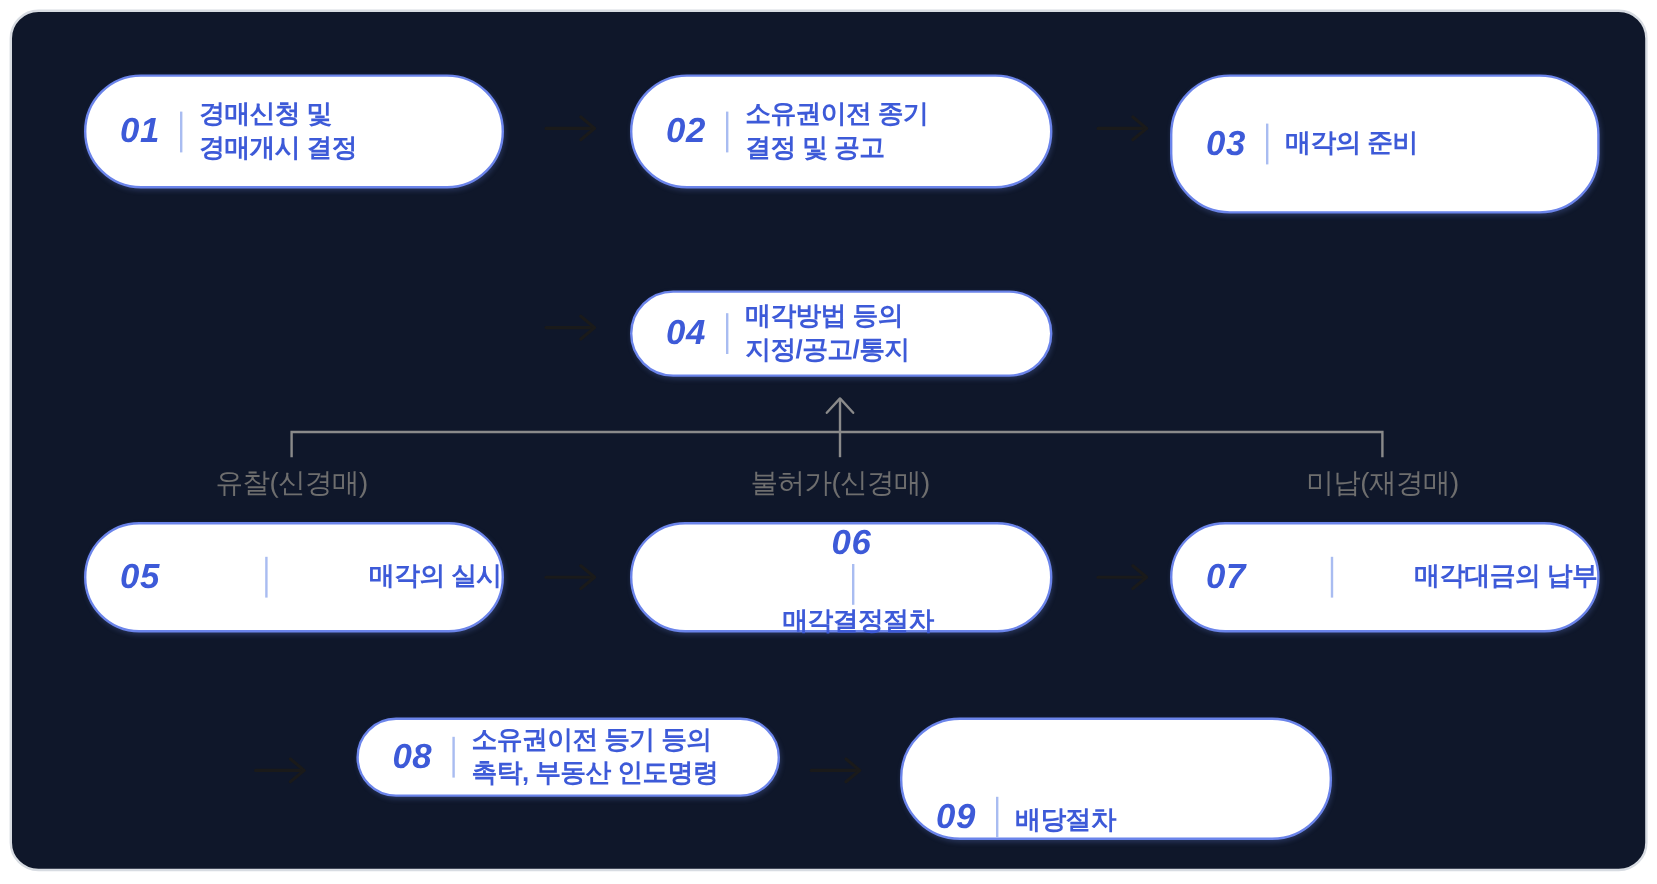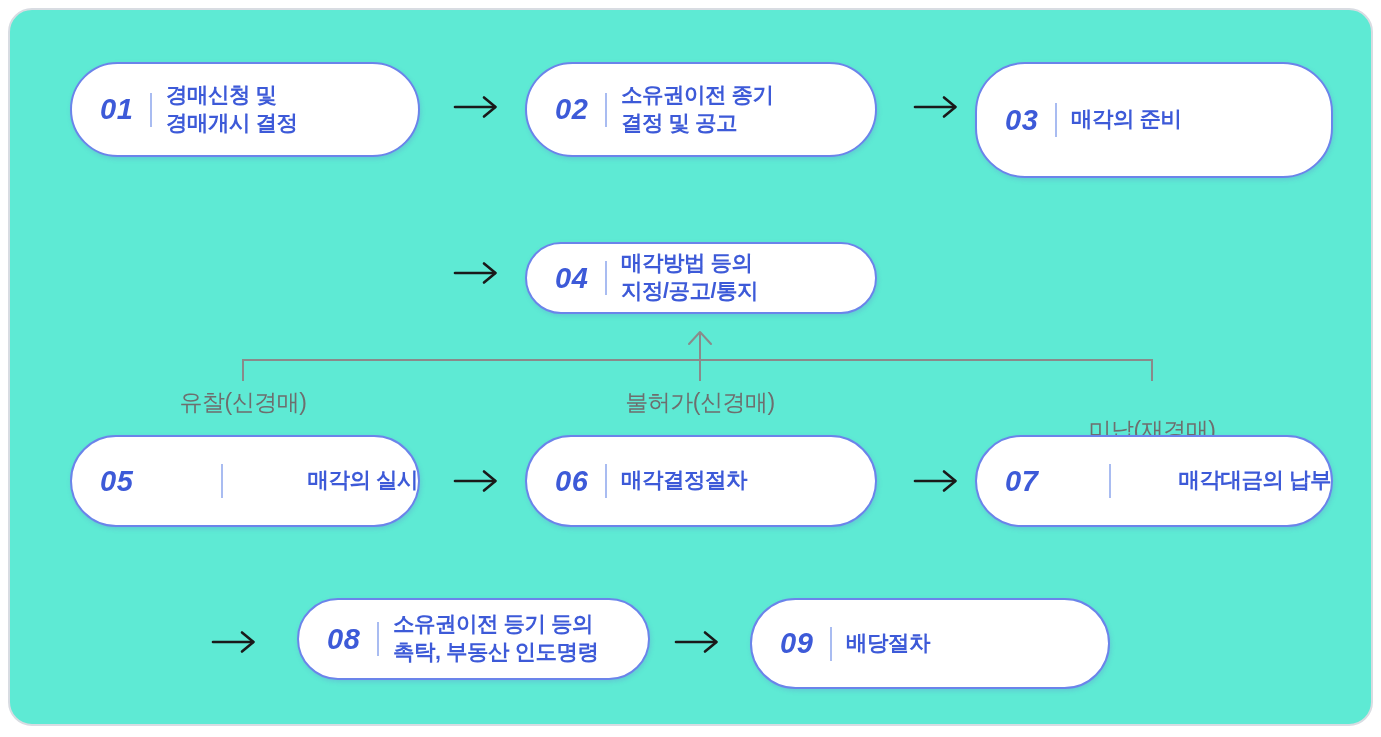--- a/index.html
+++ b/index.html
@@ -9,21 +9,21 @@
     font-family: "Liberation Sans", "DejaVu Sans", sans-serif;
     position: relative;
     overflow: hidden;
   }
   .panel {
     position: absolute;
     left: 8px; top: 8px;
     width: 1365px; height: 718px;
     border: 2px solid #d8dce2;
     border-radius: 24px;
-    background: #5eead4;
+    background: #0f172a;
   }
   
   .step {
     position: absolute;
     display: flex;
     align-items: center;
     background: #ffffff;
     border: 2px solid #6b84ea;
     border-radius: 50px;
     padding-left: 28px;
@@ -50,24 +50,24 @@
     color: #3d5ad8;
     line-height: 1.3;
     letter-spacing: -0.5px;
     white-space: pre-line;
   }
   .s1 { left: 60px;  top: 52px;  width: 350px; height: 95px; }
   .s2 { left: 515px; top: 52px;  width: 352px; height: 95px; }
   .s3 { left: 965px; top: 52px;  width: 358px; height: 116px; }
   .s4 { left: 515px; top: 232px; width: 352px; height: 72px; }
   .s5 { left: 60px;  top: 425px; width: 350px; height: 92px; justify-content: space-between; }
-  .s6 { left: 515px; top: 425px; width: 352px; height: 92px; }
+  .s6 { left: 515px; top: 425px; width: 352px; height: 92px; flex-direction: column; }
   .s7 { left: 965px; top: 425px; width: 358px; height: 92px; justify-content: space-between; }
-  .s8 { left: 287px; top: 588px; width: 353px; height: 82px; }
-  .s9 { left: 740px; top: 588px; width: 360px; height: 91px; }
+  .s8 { left: 287px; top: 588px; width: 353px; height: 66px; }
+  .s9 { left: 740px; top: 588px; width: 360px; height: 102px; align-items: flex-end; }
   
   .arrow { position: absolute; width: 46px; height: 26px; }
   .a1 { left: 443px; top: 84px; }
   .a2 { left: 903px; top: 84px; }
   .a3 { left: 443px; top: 250px; }
   .a4 { left: 443px; top: 458px; }
   .a5 { left: 903px; top: 458px; }
   .a6 { left: 201px; top: 619px; }
   .a7 { left: 664px; top: 619px; }
   
@@ -82,21 +82,21 @@
     position: absolute;
     top: 377px;
     transform: translateX(-50%);
     font-size: 23px;
     color: #6e6e6e;
     letter-spacing: -0.5px;
     white-space: nowrap;
   }
   .bl1 { left: 233px; }
   .bl2 { left: 690px; text-align: right; }
-  .bl3 { left: 1142px; margin-top: 28px; }
+  .bl3 { left: 1142px; }
 </style>
 </head>
 <body>
 
 <div class="panel">
 
   <div class="step s1">
     <span class="num">01</span>
     <span class="divider"></span>
     <span class="title">경매신청 및

